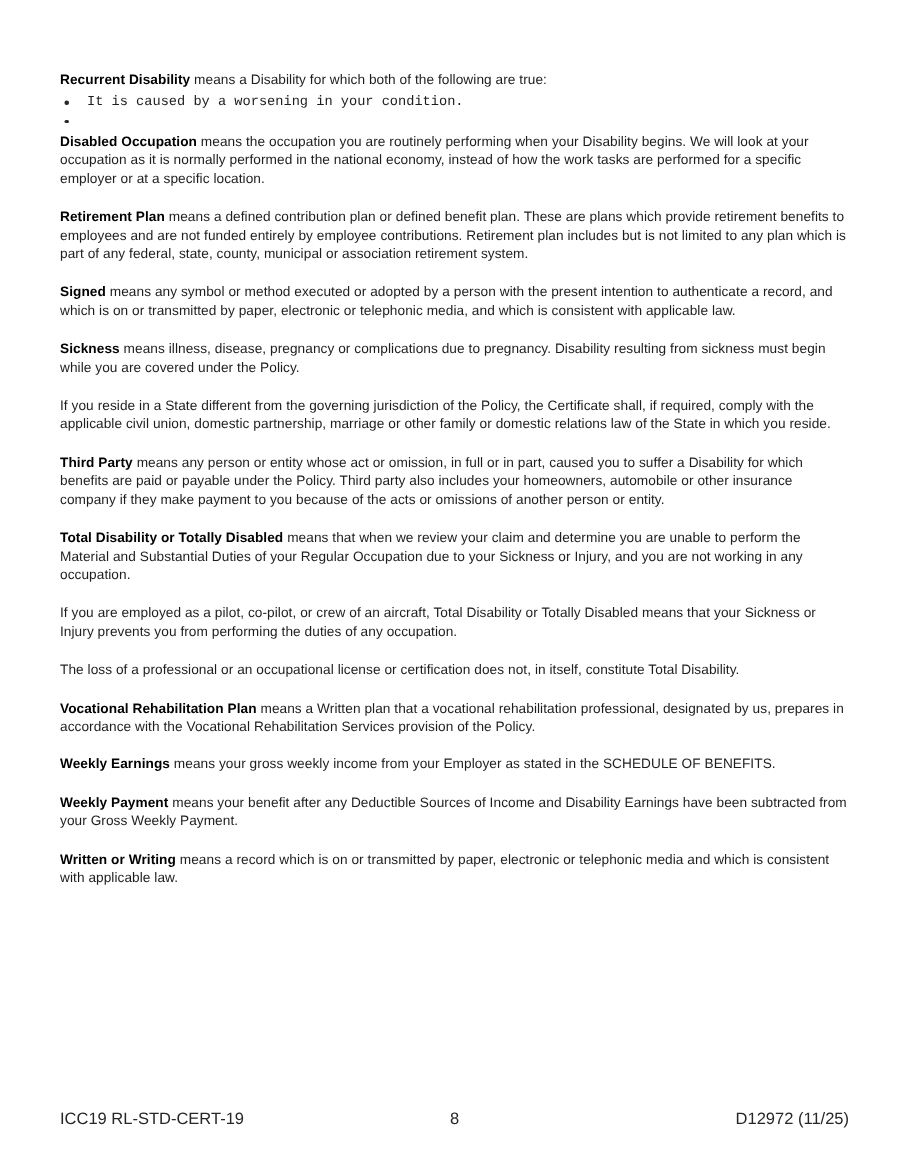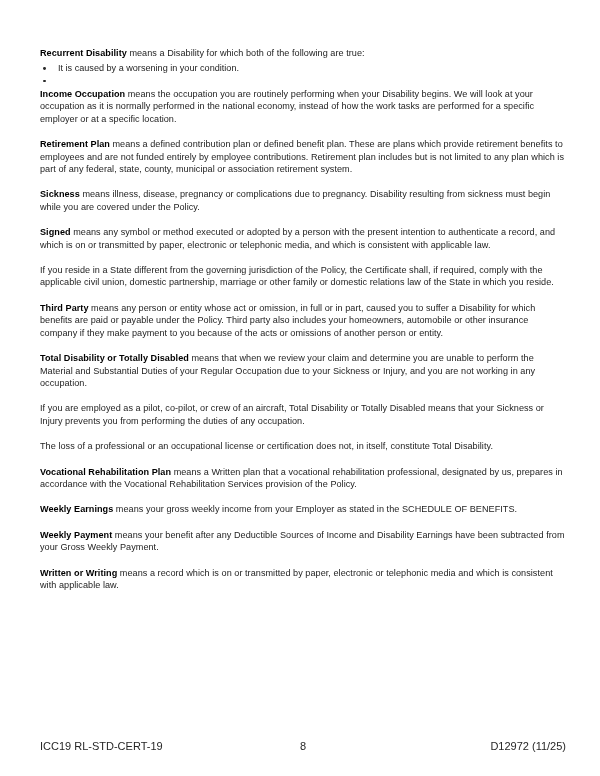--- a/index.html
+++ b/index.html
@@ -42,20 +42,21 @@
     margin-bottom: 3px;
   }
   .term {
     font-weight: bold;
     color: #000000;
   }
   ul.bullets {
     list-style: none;
     margin: 0 0 13px 0;
     padding: 0;
+    font-family: Liberation Mono, monospace;
   }
   ul.bullets li {
     position: relative;
     padding-left: 18px;
     font-size: 9.1px;
     line-height: 12.6px;
     color: #1d1d1d;
     margin: 0;
   }
   ul.bullets li .dot {
@@ -104,27 +105,27 @@
 
   <div class="content">
 
     <p class="block tight"><span class="term">Recurrent Disability</span><span> means a Disability for which both of the following are true:</span></p>
 
     <ul class="bullets">
       <li><span class="dot"></span><span>It is caused by a worsening in your condition.</span></li>
       <li><span class="dot"></span></li>
     </ul>
 
-    <p class="block"><span class="term">Income Occupation</span><span> means the occupation you are routinely performing when your Disability begins.  We will look at your occupation as it is normally performed in the national economy, instead of how the work tasks are performed for a specific employer or at a specific location.</span></p>
+    <p class="block"><span class="term">Disabled Occupation</span><span> means the occupation you are routinely performing when your Disability begins.  We will look at your occupation as it is normally performed in the national economy, instead of how the work tasks are performed for a specific employer or at a specific location.</span></p>
 
     <p class="block"><span class="term">Retirement Plan</span><span> means a defined contribution plan or defined benefit plan.  These are plans which provide retirement benefits to employees and are not funded entirely by employee contributions. Retirement plan includes but is not limited to any plan which is part of any federal, state, county, municipal or association retirement system.</span></p>
 
+    <p class="block"><span class="term">Signed</span><span> means any symbol or method executed or adopted by a person with the present intention to authenticate a record, and which is on or transmitted by paper, electronic or telephonic media, and which is consistent with applicable law.</span></p>
+
     <p class="block"><span class="term">Sickness</span><span> means illness, disease, pregnancy or complications due to pregnancy.  Disability resulting from sickness must begin while you are covered under the Policy.</span></p>
-
-    <p class="block"><span class="term">Signed</span><span> means any symbol or method executed or adopted by a person with the present intention to authenticate a record, and which is on or transmitted by paper, electronic or telephonic media, and which is consistent with applicable law.</span></p>
 
 
     <p class="block"><span>If you reside in a State different from the governing jurisdiction of the Policy, the Certificate shall, if required, comply with the applicable civil union, domestic partnership, marriage or other family or domestic relations law of the State in which you reside.</span></p>
 
     <p class="block"><span class="term">Third Party</span><span> means any person or entity whose act or omission, in full or in part, caused you to suffer a Disability for which benefits are paid or payable under the Policy. Third party also includes your homeowners, automobile or other insurance company if they make payment to you because of the acts or omissions of another person or entity.</span></p>
 
     <p class="block"><span class="term">Total Disability or Totally Disabled</span><span> means that when we review your claim and determine you are unable to perform the Material and Substantial Duties of your Regular Occupation due to your Sickness or Injury, and you are not working in any occupation.</span></p>
 
     <p class="block"><span>If you are employed as a pilot, co-pilot, or crew of an aircraft, Total Disability or Totally Disabled means that your Sickness or Injury prevents you from performing the duties of any occupation.</span></p>
 

